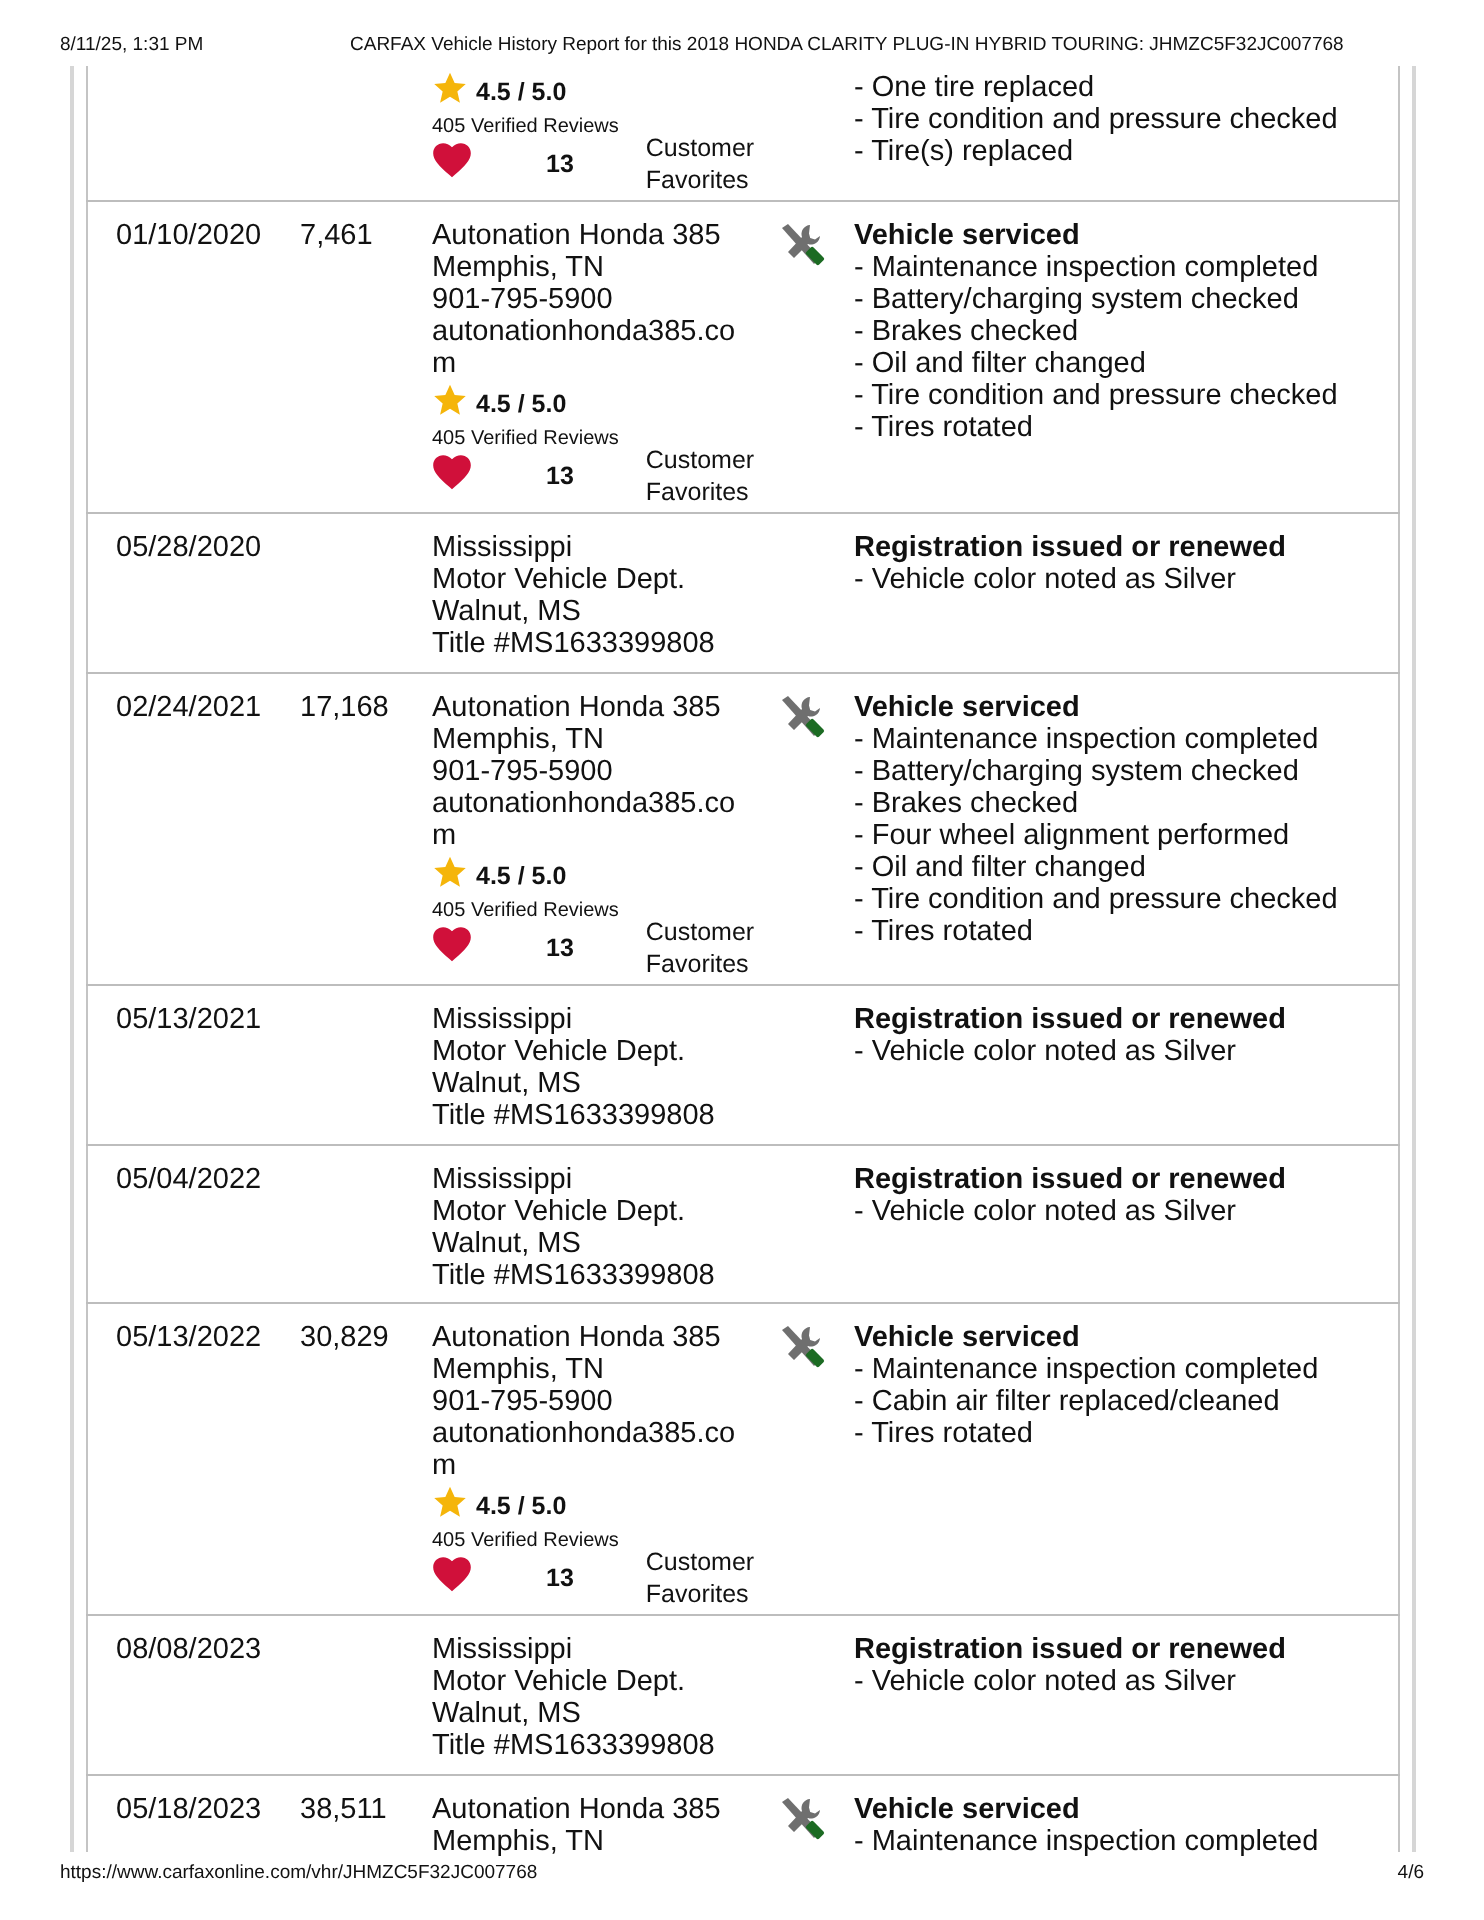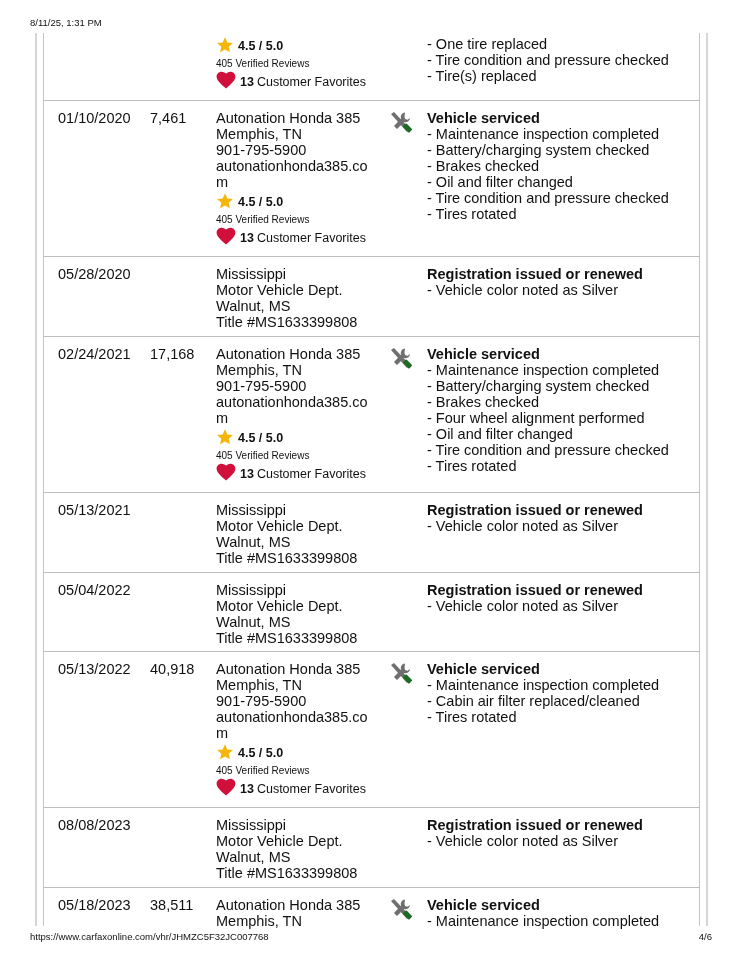--- a/index.html
+++ b/index.html
@@ -18,31 +18,32 @@
   .c-date { position:absolute; left:15px; top:9px; }
   .c-odo { position:absolute; left:107px; top:9px; }
   .c-src { position:absolute; left:173px; top:9px; width:160px; }
   .c-icon { position:absolute; left:345px; top:9px; width:28px; height:28px; }
   .c-det { position:absolute; left:384px; top:9px; width:270px; }
   .det-title { font-weight:bold; }
   .det-line { white-space:nowrap; }
   .rating { display:flex; align-items:center; margin-top:3px; height:18px; }
   .rating .val { font-weight:bold; font-size:12.5px; margin-left:4px; }
   .reviews { font-size:10px; margin-top:1px; line-height:16px; }
-  .fav { display:flex; align-items:center; height:20px; font-size:12.5px; }
+  .fav { display:flex; align-items:center; height:20px; font-size:12.5px;gap:33px; }
   .fav b { margin:0 3px 0 4px; }
   .row.partial .c-src { top:4px; }
   .row.partial .c-det { top:3px; }
   .row.partial .rating { margin-top:0; }
 </style>
 </head>
 <body>
 
 <div class="print-header">
   <span class="date">8/11/25, 1:31 PM</span>
+  <span class="title">CARFAX Vehicle History Report for this 2018 HONDA CLARITY PLUG-IN HYBRID TOURING: JHMZC5F32JC007768</span>
 </div>
 
 <div class="outer-line" style="left:35px;"></div>
 <div class="inner-line" style="left:43px;"></div>
 <div class="inner-line" style="left:699px;"></div>
 <div class="outer-line" style="left:706px;"></div>
 
 <div class="table" id="history-table">
     <div class="row partial" style="height: 68px;">
       <div class="c-src">
@@ -187,21 +188,21 @@
                  <div>Walnut, MS</div>
                  <div>Title #MS1633399808</div>
                </div>
       <div class="c-det">
         <div class="det-title">Registration issued or renewed</div>
         <div class="det-line">- Vehicle color noted as Silver</div>
       </div>
     </div>
     <div class="row" style="height: 156px;">
       <div class="c-date">05/13/2022</div>
-      <div class="c-odo">40,918</div>
+      <div class="c-odo">30,829</div>
       <div class="c-src">
         <div>Autonation Honda 385</div>
                  <div>Memphis, TN</div>
         <div>901-795-5900</div>
                    <div>
           <div>autonationhonda385.co</div>
           <div>m</div>
         </div>
         <div class="rating">
                    <span><svg width="18" height="18" viewBox="0 0 24 24">

